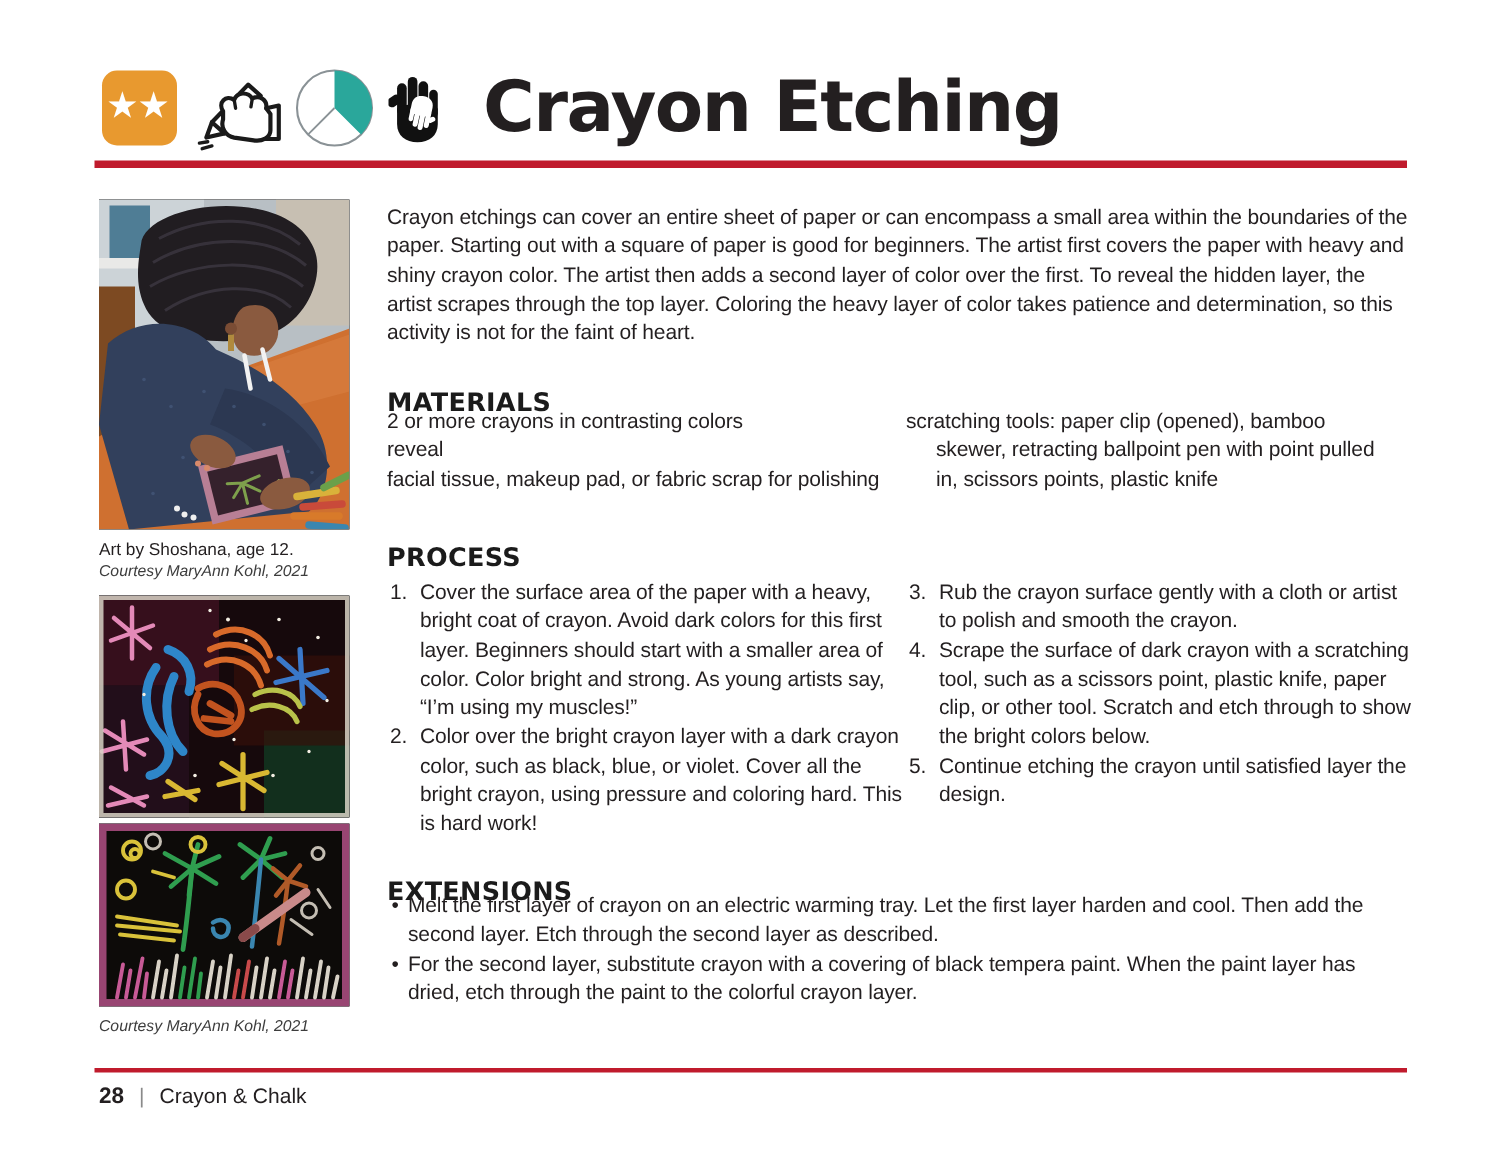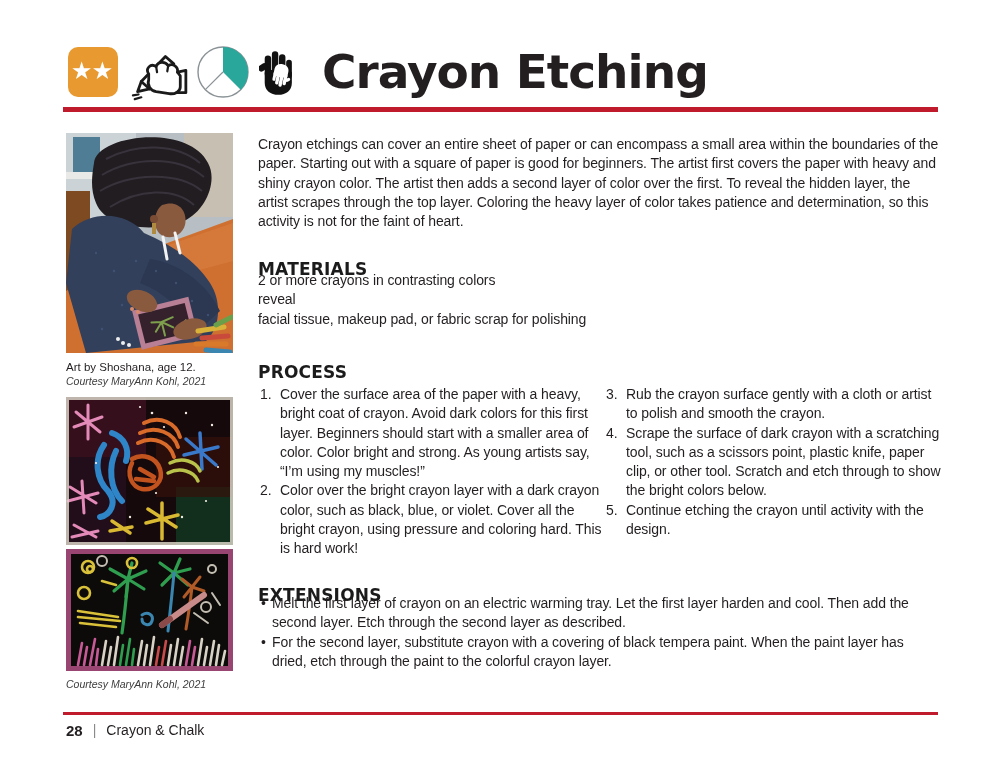--- a/index.html
+++ b/index.html
@@ -291,20 +291,23 @@
 
 <div class="abs main intro">Crayon etchings can cover an entire sheet of paper or can encompass a small area within the boundaries of the paper. Starting out with a square of paper is good for beginners. The artist first covers the paper with heavy and shiny crayon color. The artist then adds a second layer of color over the first. To reveal the hidden layer, the artist scrapes through the top layer. Coloring the heavy layer of color takes patience and determination, so this activity is not for the faint of heart.</div>
 
 <div class="abs main sec-heading" id="materials-heading">MATERIALS</div>
 <div class="abs main two-col" id="materials-cols">
   <div class="col-l">
     <div class="mat-item">2 or more crayons in contrasting colors</div>
     <div class="mat-item">reveal</div>
     <div class="mat-item">facial tissue, makeup pad, or fabric scrap for polishing</div>
   </div>
+  <div class="col-r">
+    <div class="mat-item">scratching tools: paper clip (opened), bamboo skewer, retracting ballpoint pen with point pulled in, scissors points, plastic knife</div>
+  </div>
 </div>
 
 <div class="abs main sec-heading" id="process-heading">PROCESS</div>
 <div class="abs main two-col" id="process-cols">
   <div class="col-l">
     <div class="step">
       <span class="num">1.</span>
       <span class="txt">Cover the surface area of the paper with a heavy, bright coat of crayon. Avoid dark colors for this first layer. Beginners should start with a smaller area of color. Color bright and strong. As young artists say, “I’m using my muscles!”</span>
     </div>
     <div class="step">
@@ -316,21 +319,21 @@
     <div class="step">
       <span class="num">3.</span>
       <span class="txt">Rub the crayon surface gently with a cloth or artist to polish and smooth the crayon.</span>
     </div>
     <div class="step">
       <span class="num">4.</span>
       <span class="txt">Scrape the surface of dark crayon with a scratching tool, such as a scissors point, plastic knife, paper clip, or other tool. Scratch and etch through to show the bright colors below.</span>
     </div>
     <div class="step">
       <span class="num">5.</span>
-      <span class="txt">Continue etching the crayon until activity with the design.</span>
+      <span class="txt">Continue etching the crayon until satisfied layer the design.</span>
     </div>
   </div>
 </div>
 
 <div class="abs main sec-heading" id="extensions-heading">EXTENSIONS</div>
 <div class="abs main" id="extensions-list">
   <div class="ext-item">
     <span class="bullet">•</span>
     <span class="txt">Melt the first layer of crayon on an electric warming tray. Let the first layer harden and cool. Then add the second layer. Etch through the second layer as described.</span>
   </div>

